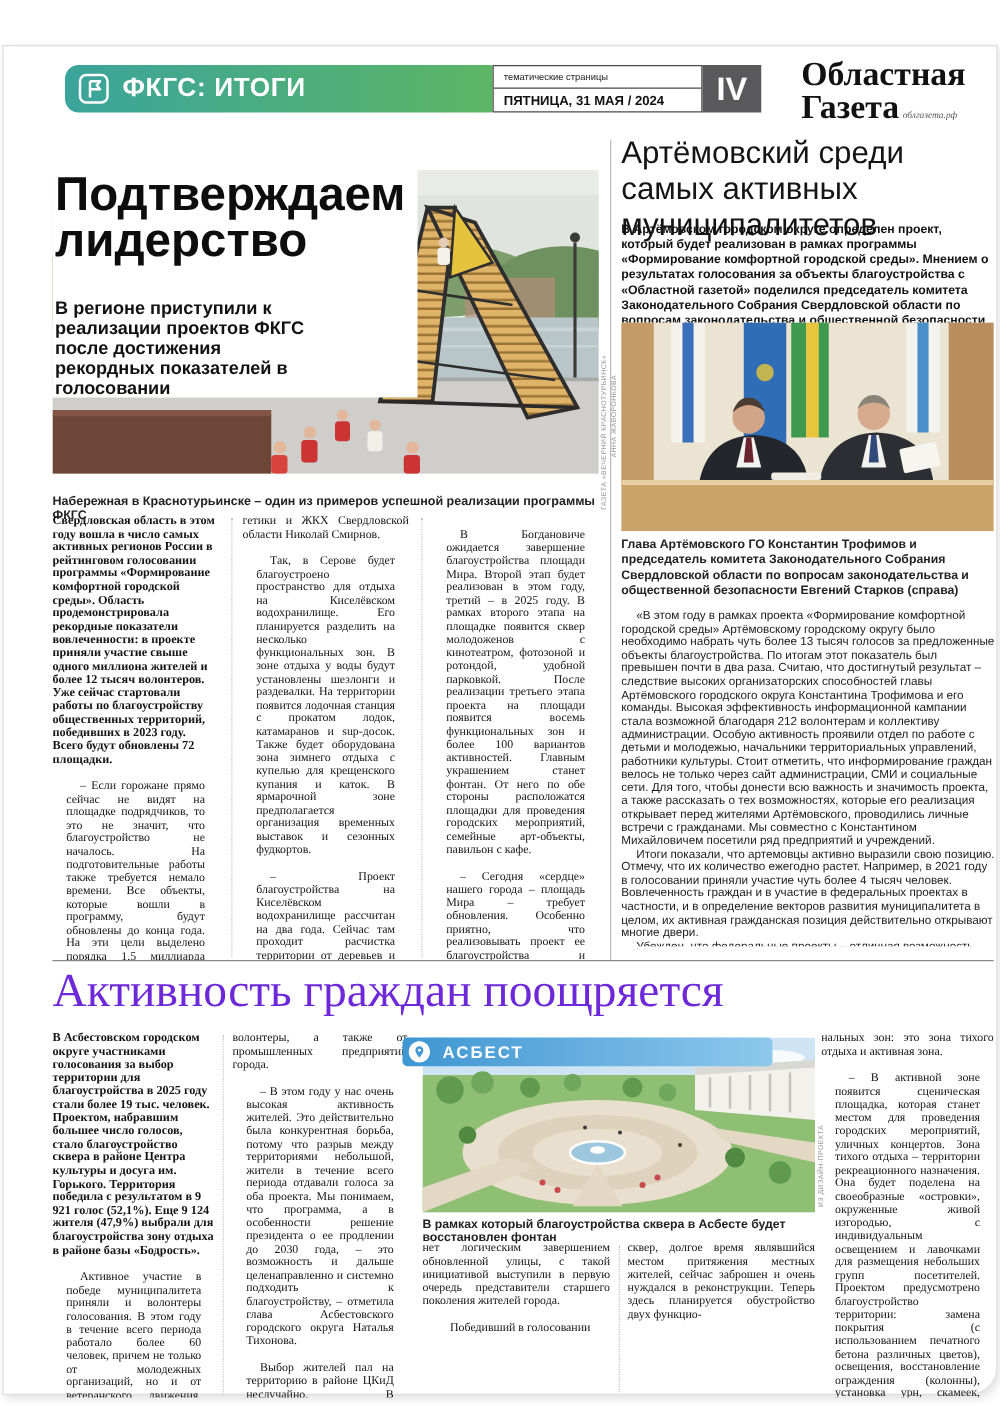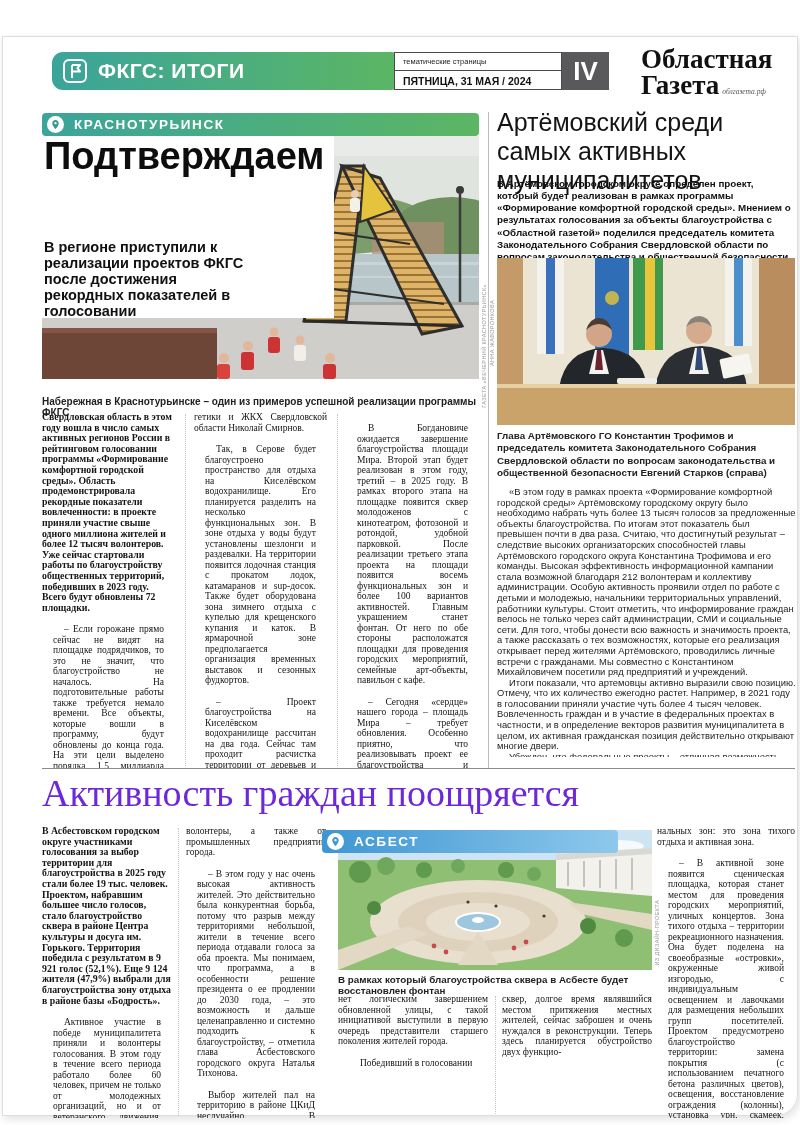--- a/index.html
+++ b/index.html
@@ -79,28 +79,20 @@
     <div class="r2">ПЯТНИЦА, 31 МАЯ / 2024</div>
   </div>
 
   <div class="pagenum">IV</div>
 
   <div class="masthead">
     <div>Областная</div>
     <div><span>Газета</span><span class="site">облгазета.рф</span></div>
   </div>
 
-  <div class="pill pill-green" style="left:42px;top:113px;width:437px;">
-    <span class="dot">
-      <svg width="11" height="11" viewBox="0 0 24 24">
-          <path fill="#2f9a90" d="M12 2C8.1 2 5 5.1 5 9c0 5 7 13 7 13s7-8 7-13c0-3.9-3.1-7-7-7zm0 9.6A2.6 2.6 0 1 1 12 6.4a2.6 2.6 0 0 1 0 5.2z"></path>
-        </svg>
-    </span>
-    <span class="lbl">КРАСНОТУРЬИНСК</span>
-  </div>
 
   <div class="a1-photo">
     <svg width="437" height="243" viewBox="0 0 437 243">
       <defs>
         <pattern id="wood" width="8" height="7" patternUnits="userSpaceOnUse">
           <rect width="8" height="7" fill="#dfb468"></rect>
             <rect y="5" width="8" height="2" fill="#9a7336"></rect>
         </pattern>
       </defs>
       <rect width="437" height="243" fill="#e8ebe7"></rect>
@@ -150,20 +142,21 @@
         <circle cx="182" cy="222" r="5" fill="#e3b79c"></circle>
           <rect x="175" y="228" width="13" height="15" rx="3" fill="#d8433c"></rect>
         <circle cx="288" cy="222" r="5" fill="#e3b79c"></circle>
           <rect x="281" y="228" width="13" height="15" rx="3" fill="#cc3333"></rect>
       </g>
     </svg>
   </div>
   <div class="a1-white"></div>
   <div class="a1-head">
     <div>Подтверждаем</div>
+    <div>лидерство</div>
   </div>
   <div class="a1-sub">В регионе приступили к реализации проектов ФКГС после достижения рекордных показателей в голосовании</div>
   <div class="vcred" style="left:481px;top:284px;">ГАЗЕТА «ВЕЧЕРНИЙ КРАСНОТУРЬИНСК»</div>
   <div class="a1-cap">Набережная в Краснотурьинске – один из примеров успешной реализации программы ФКГС</div>
 
   <div class="cols" style="left:42px;width:133px;">
     <p class="lead">Свердловская область в этом году вошла в число самых активных регионов России в рейтинговом голосовании программы «Формирование комфортной городской среды». Область продемонстрировала рекордные показатели вовлеченности: в проекте приняли участие свыше одного миллиона жителей и более 12 тысяч волонтеров. Уже сейчас стартовали работы по благоустройству общественных территорий, победивших в 2023 году. Всего будут обновлены 72 площадки.</p>
     <p class="ind">– Если горожане прямо сейчас не видят на площадке подрядчиков, то это не значит, что благоустройство не началось. На подготовительные работы также требуется немало времени. Все объекты, которые вошли в программу, будут обновлены до конца года. На эти цели выделено порядка 1,5 миллиарда рублей, в том числе 1,4 миллиарда рублей из средств федерального бюджета, почти 103 миллиона рублей – из областного, – рассказал министр энер-</p>
   </div>
   <div class="cols" style="left:194px;width:133px;">

